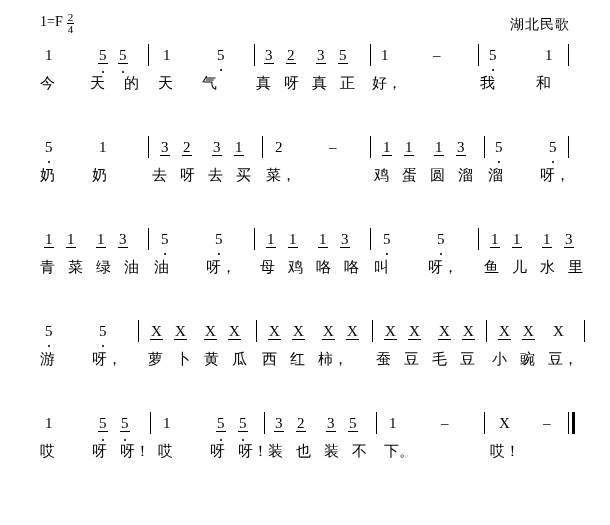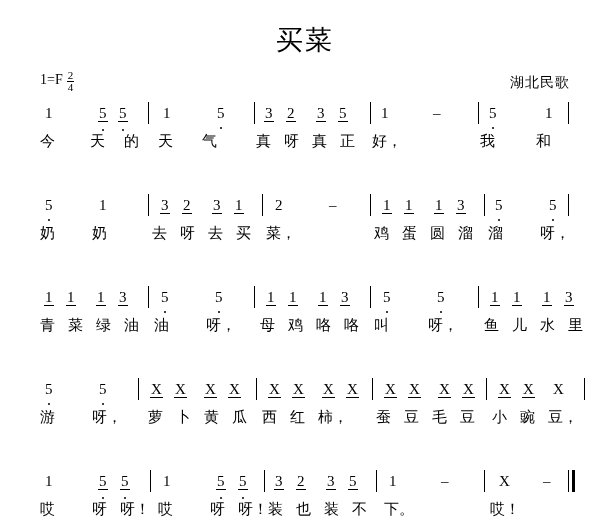--- a/index.html
+++ b/index.html
@@ -136,21 +136,20 @@
     font-family: "Liberation Serif", serif;
     top: 0;
     white-space: pre;
   }
 </style>
 </head>
 <body>
 
 <div class="sheet">
 
-  <div class="title">买菜</div>
 
   <div class="meta-row">
     <div class="key-sig">
       <span>1=</span>
         <span>F</span>
       <span class="frac">
         <span class="num">2</span>
         <span class="den">4</span>
       </span>
     </div>

